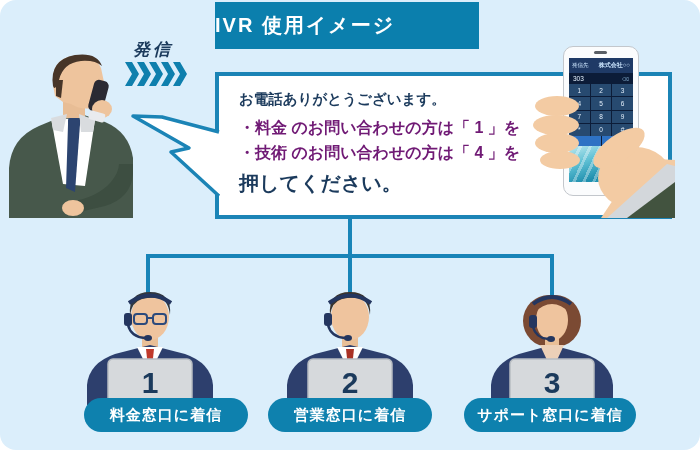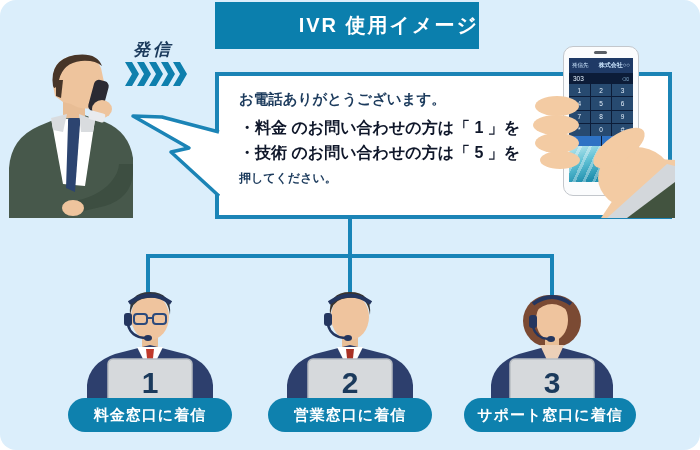--- a/index.html
+++ b/index.html
@@ -1,31 +1,31 @@
 <!DOCTYPE html>
 <html><head>
 <meta charset="utf-8">
 <style>
   html,body{margin:0;padding:0;background:#fff;font-family:"Liberation Sans","DejaVu Sans",sans-serif;}
   #canvas{position:relative;width:700px;height:450px;background:#dbeefb;border-radius:16px;overflow:hidden;}
 
   
   #title-box{position:absolute;left:215px;top:2px;width:264px;height:47px;background:#0b7fad;
-    color:#fff;font-size:20px;font-weight:bold;letter-spacing:2px;text-align:right;line-height:47px;}
+    color:#fff;font-size:20px;font-weight:bold;letter-spacing:2px;text-align:left;line-height:47px;}
 
   
   #caller-label{position:absolute;left:133px;top:38px;font-size:17px;font-weight:bold;color:#1b3a5c;letter-spacing:3px;font-style:italic;}
   #chevrons{position:absolute;left:125px;top:62px;}
 
   
   #speech-box{position:absolute;left:215px;top:72px;width:457px;height:147px;background:#fff;
     border:4px solid #1b84b6;box-sizing:border-box;padding:12px 0 0 20px;}
   #speech-box .greet{margin:2px 0 6px 0;font-size:14.5px;font-weight:bold;color:#1b3a5c;}
-  #speech-box .opt{margin:0;font-size:16px;font-weight:bold;color:#0f172a;line-height:25px;}
-  #speech-box .close-line{margin:5px 0 0 0;font-size:12px;font-weight:bold;color:#1b3a5c;}
+  #speech-box .opt{margin:0;font-size:16px;font-weight:bold;color:#701a75;line-height:25px;}
+  #speech-box .close-line{margin:5px 0 0 0;font-size:20px;font-weight:bold;color:#1b3a5c;}
 
   #bolt{position:absolute;left:118px;top:103px;}
 
   
   .line{position:absolute;background:#1884b8;}
   #v-mid{left:348px;top:219px;width:4px;height:37px;}
   #h-line{left:146px;top:254px;width:408px;height:4px;}
   #v-1{left:146px;top:256px;width:4px;height:46px;}
   #v-2{left:348px;top:256px;width:4px;height:46px;}
   #v-3{left:550px;top:256px;width:4px;height:46px;}
@@ -58,21 +58,21 @@
   #hand-svg{position:absolute;left:0;top:0;}
 
   
   .agent{position:absolute;width:170px;height:118px;}
   #agent-1{left:65px;top:287px;}
   #agent-2{left:265px;top:287px;}
   #agent-3{left:467px;top:287px;}
 
   .pill{position:absolute;top:398px;height:34px;background:#0e81ae;border-radius:17px;
     color:#fff;font-size:15px;font-weight:bold;letter-spacing:1px;text-align:center;line-height:34px;}
-  #pill-1{left:68px;width:164px;}
+  #pill-1{left:84px;width:164px;}
   #pill-2{left:268px;width:164px;}
   #pill-3{left:464px;width:172px;}
 </style>
 </head>
 <body>
 
 <div id="canvas">
 
   <div class="line" id="v-mid"></div>
   <div class="line" id="h-line"></div>
@@ -109,21 +109,21 @@
     <rect x="86" y="28" width="15" height="32" rx="5" fill="#2a2a33" transform="rotate(15 93 44)"></rect>
     <ellipse cx="97" cy="57" rx="10" ry="9" fill="#eec49d"></ellipse>
     <rect x="84" y="60" width="16" height="9" rx="2" fill="#e9ebee" transform="rotate(15 92 64)"></rect>
     <path d="M128,122 Q126,146 100,154 L66,162 Q60,156 64,150 Q92,146 106,130 Q114,120 114,112 L128,112 Z" fill="#3d4e41"></path>
     <ellipse cx="68" cy="156" rx="11" ry="8" fill="#eec49d"></ellipse>
   </svg>
 
   <div id="speech-box">
     <p class="greet">お電話ありがとうございます。</p>
     <p class="opt">・料金 のお問い合わせの方は「 1 」を</p>
-    <p class="opt">・技術 のお問い合わせの方は「 5 」を</p>
+    <p class="opt">・技術 のお問い合わせの方は「 4 」を</p>
     <p class="close-line">押してください。</p>
   </div>
 
   <svg id="bolt" width="106" height="104" viewBox="0 0 106 104">
     <polygon points="101,29 44,14 15,13 71,45 53,49 101,93" fill="#ffffff"></polygon>
     <path d="M101,29 L44,14 L15,13 L71,45 L53,49 L101,93" fill="none" stroke="#1b84b6" stroke-width="3.5" stroke-linejoin="round"></path>
   </svg>
 
   <div id="phone-wrap">
     <div id="phone-body"></div>

